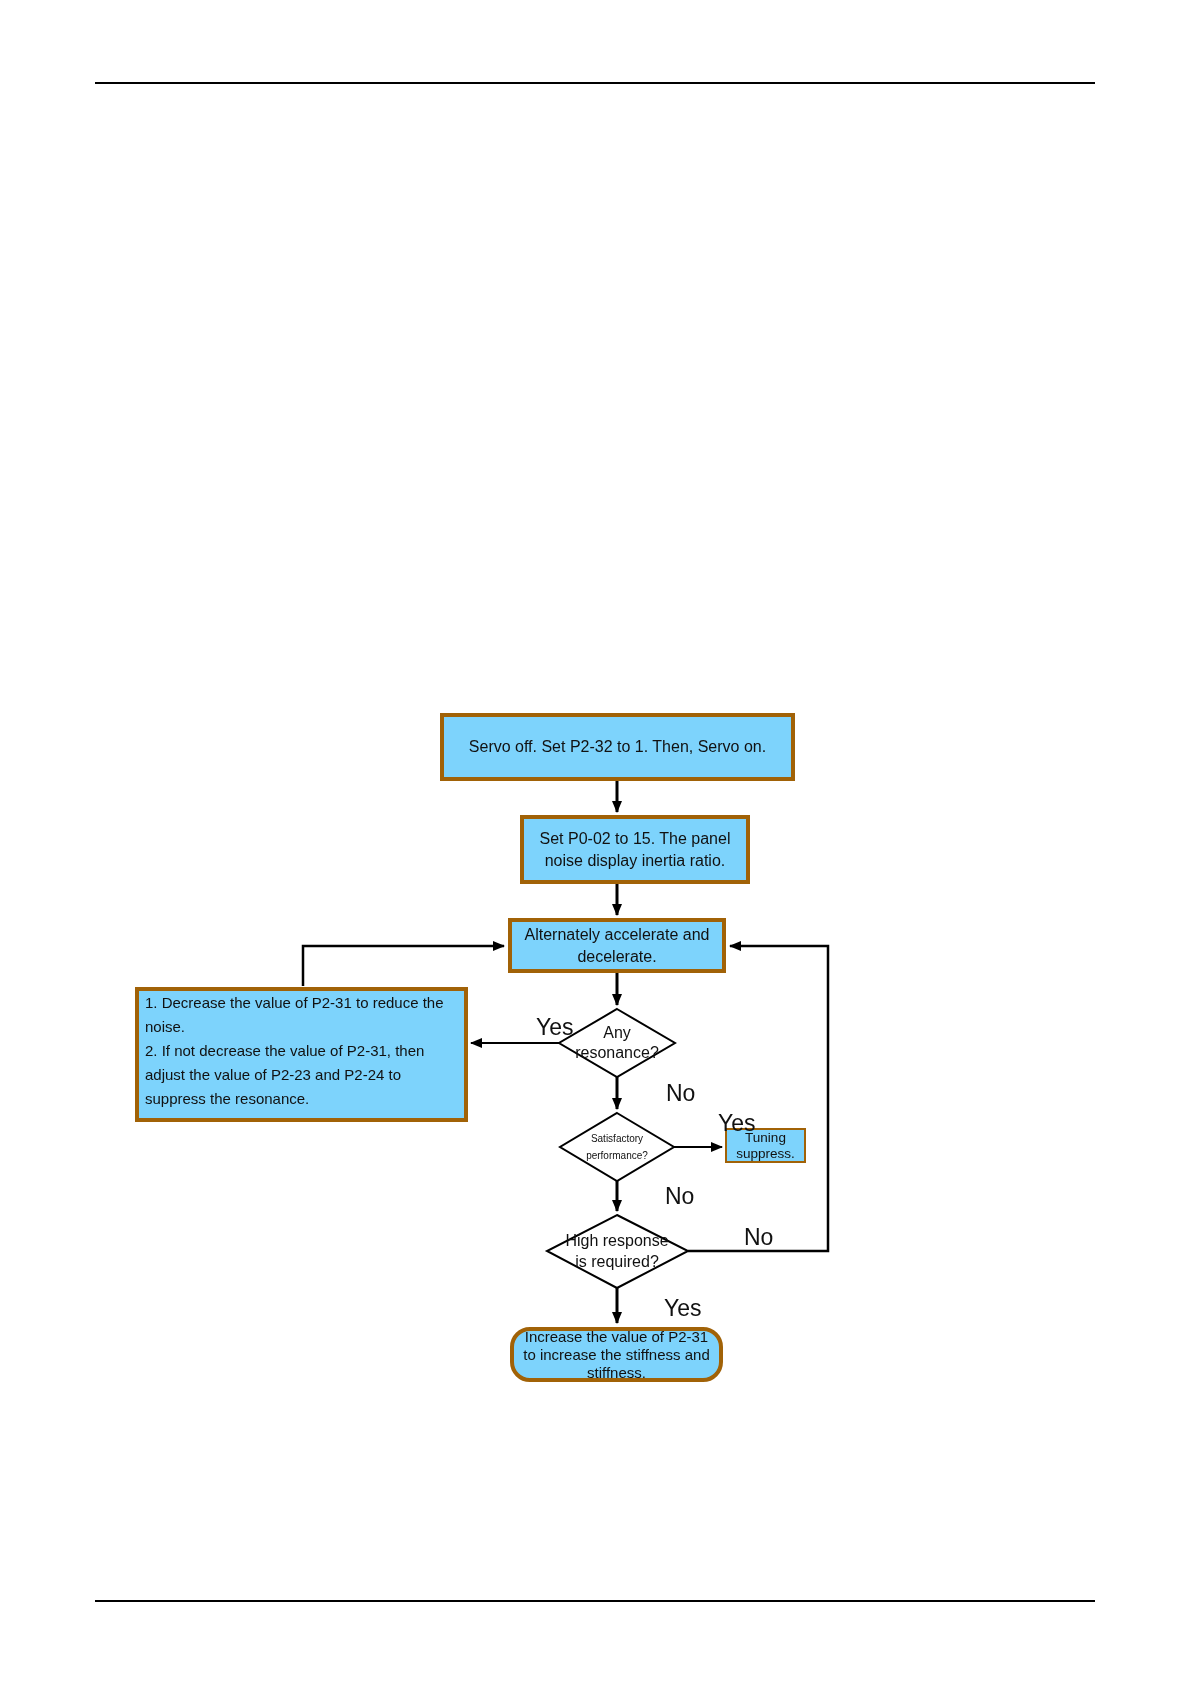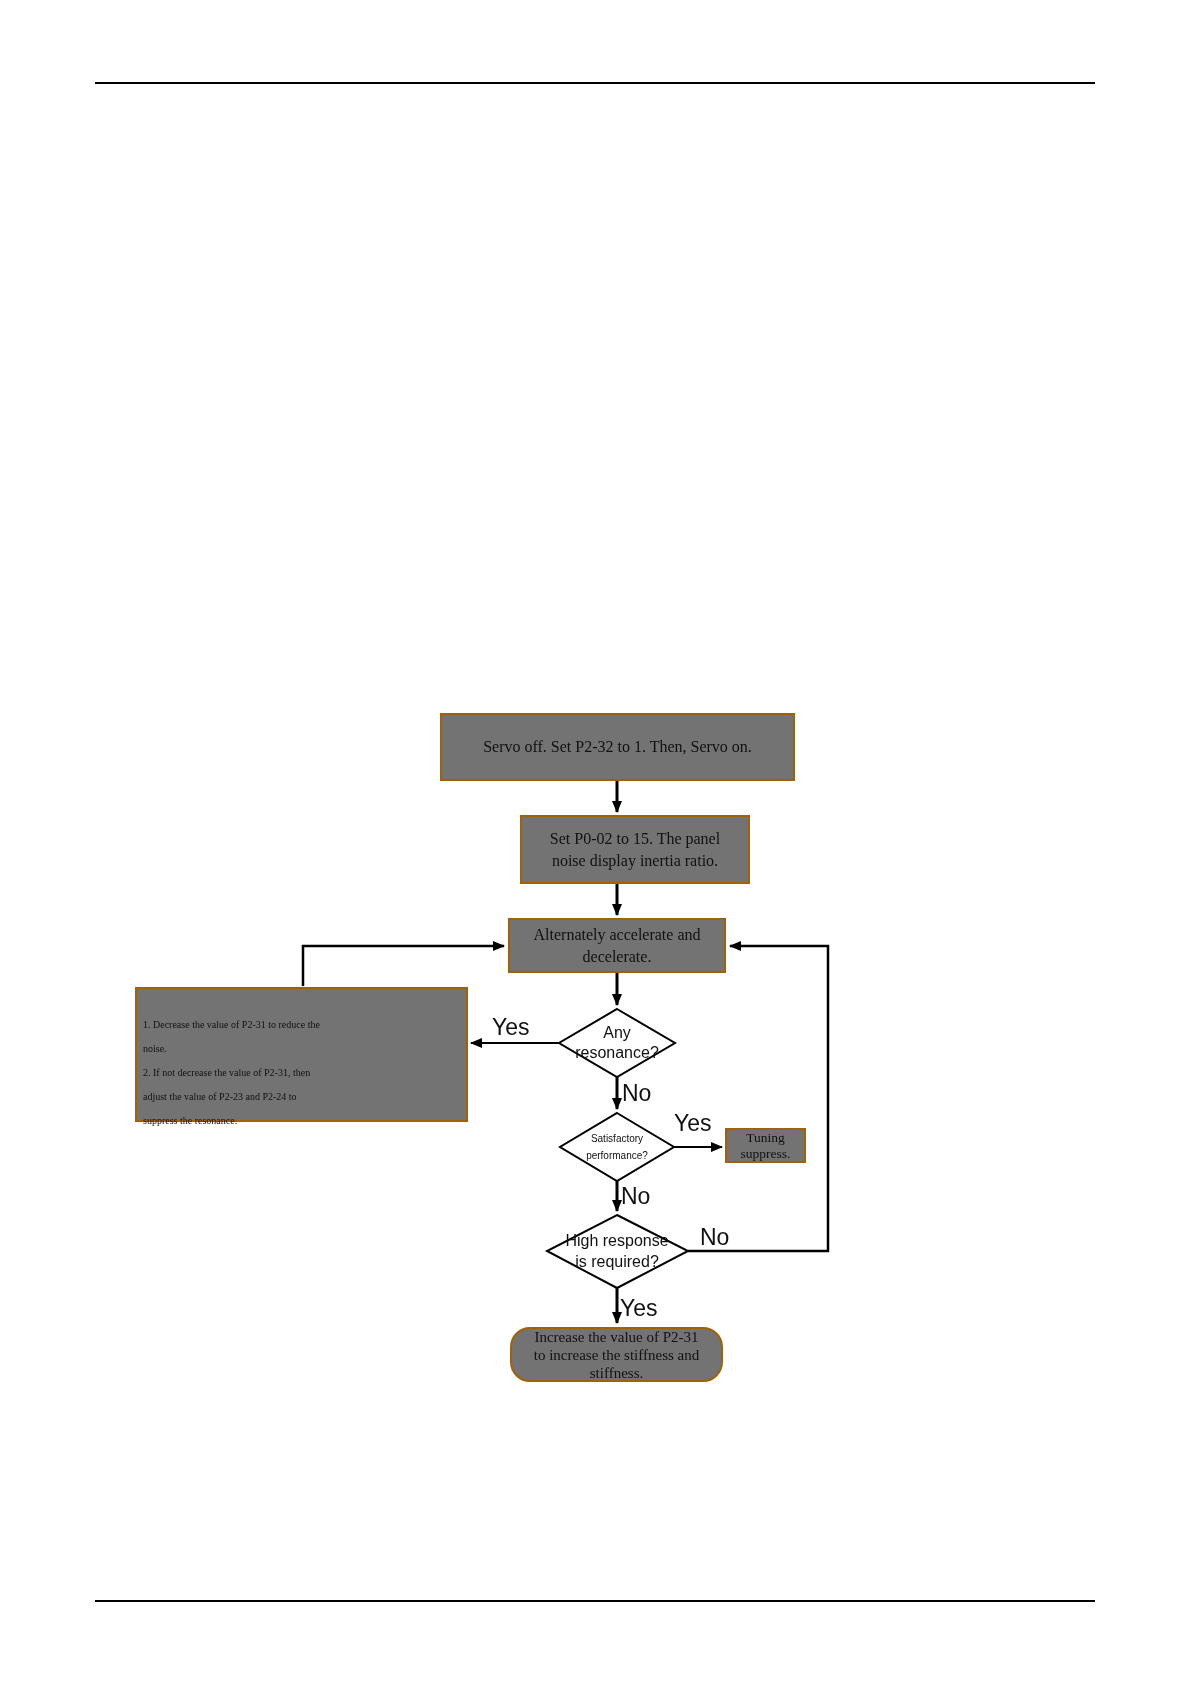--- a/index.html
+++ b/index.html
@@ -24,61 +24,61 @@
 
   .flow-svg {
     position: absolute;
     left: 0; top: 0;
     width: 1190px; height: 1684px;
   }
 
   .box {
     position: absolute;
     box-sizing: border-box;
-    border: 2px solid #a16207;
-    background: #737373;
+    border: 4px solid #a16207;
+    background: #7dd3fc;
     display: flex;
     flex-direction: column;
     align-items: center;
     justify-content: center;
     text-align: center;
     font-size: 16px;
     line-height: 22px;
     color: #111111;
-    font-family: Liberation Serif, serif;
   }
   .box .ln { display: block; white-space: nowrap; }
 
   .box-servo     { left: 440px; top: 713px;  width: 355px; height: 68px; }
   .box-panel     { left: 520px; top: 815px;  width: 230px; height: 69px; }
   .box-accel     { left: 508px; top: 918px;  width: 218px; height: 55px; }
   .box-reduce    { left: 135px; top: 987px;  width: 333px; height: 135px;
                    align-items: flex-start; justify-content: flex-start;
-                   text-align: right; padding: 24px 6px;
-                   font-size: 10px; line-height: 24px; }
+                   text-align: right; padding: 0 6px;
+                   font-size: 15px; line-height: 24px; }
   .box-tuning    { left: 725px; top: 1128px; width: 81px;  height: 35px;
                    font-size: 13.5px; line-height: 16px; border-width: 2px; }
   .box-increase  { left: 510px; top: 1327px; width: 213px; height: 55px;
                    font-size: 15px; line-height: 18px; border-radius: 20px; }
 
   .dlabel {
     position: absolute;
     text-align: center;
     color: #111111;
   }
   .dlabel .ln { display: block; white-space: nowrap; }
   .dlabel-resonance    { left: 557px; top: 1023px; width: 120px; font-size: 16px;   line-height: 20px; }
   .dlabel-satisfactory { left: 557px; top: 1130px; width: 120px; font-size: 10px; line-height: 17px; }
   .dlabel-highresp     { left: 547px; top: 1230px; width: 140px; font-size: 16px;   line-height: 21px; }
 
   .yn {
     position: absolute;
     font-size: 23px;
     color: #111111;
     white-space: nowrap;
+    margin-left: 44px;
   }
   .yn-resonance-yes    { left: 492px; top: 1014px; }
   .yn-resonance-no     { left: 622px; top: 1080px; }
   .yn-satisfactory-yes { left: 674px; top: 1110px; }
   .yn-satisfactory-no  { left: 621px; top: 1183px; }
   .yn-highresp-no      { left: 700px; top: 1224px; }
   .yn-highresp-yes     { left: 620px; top: 1295px; }
 </style>
 </head>
 <body>

